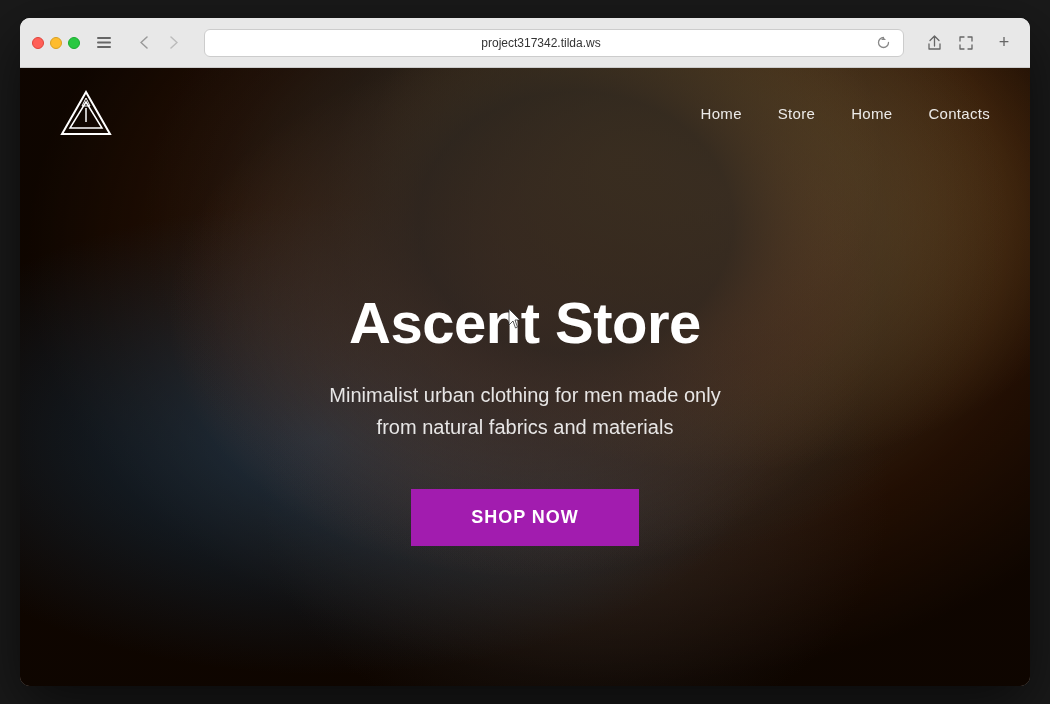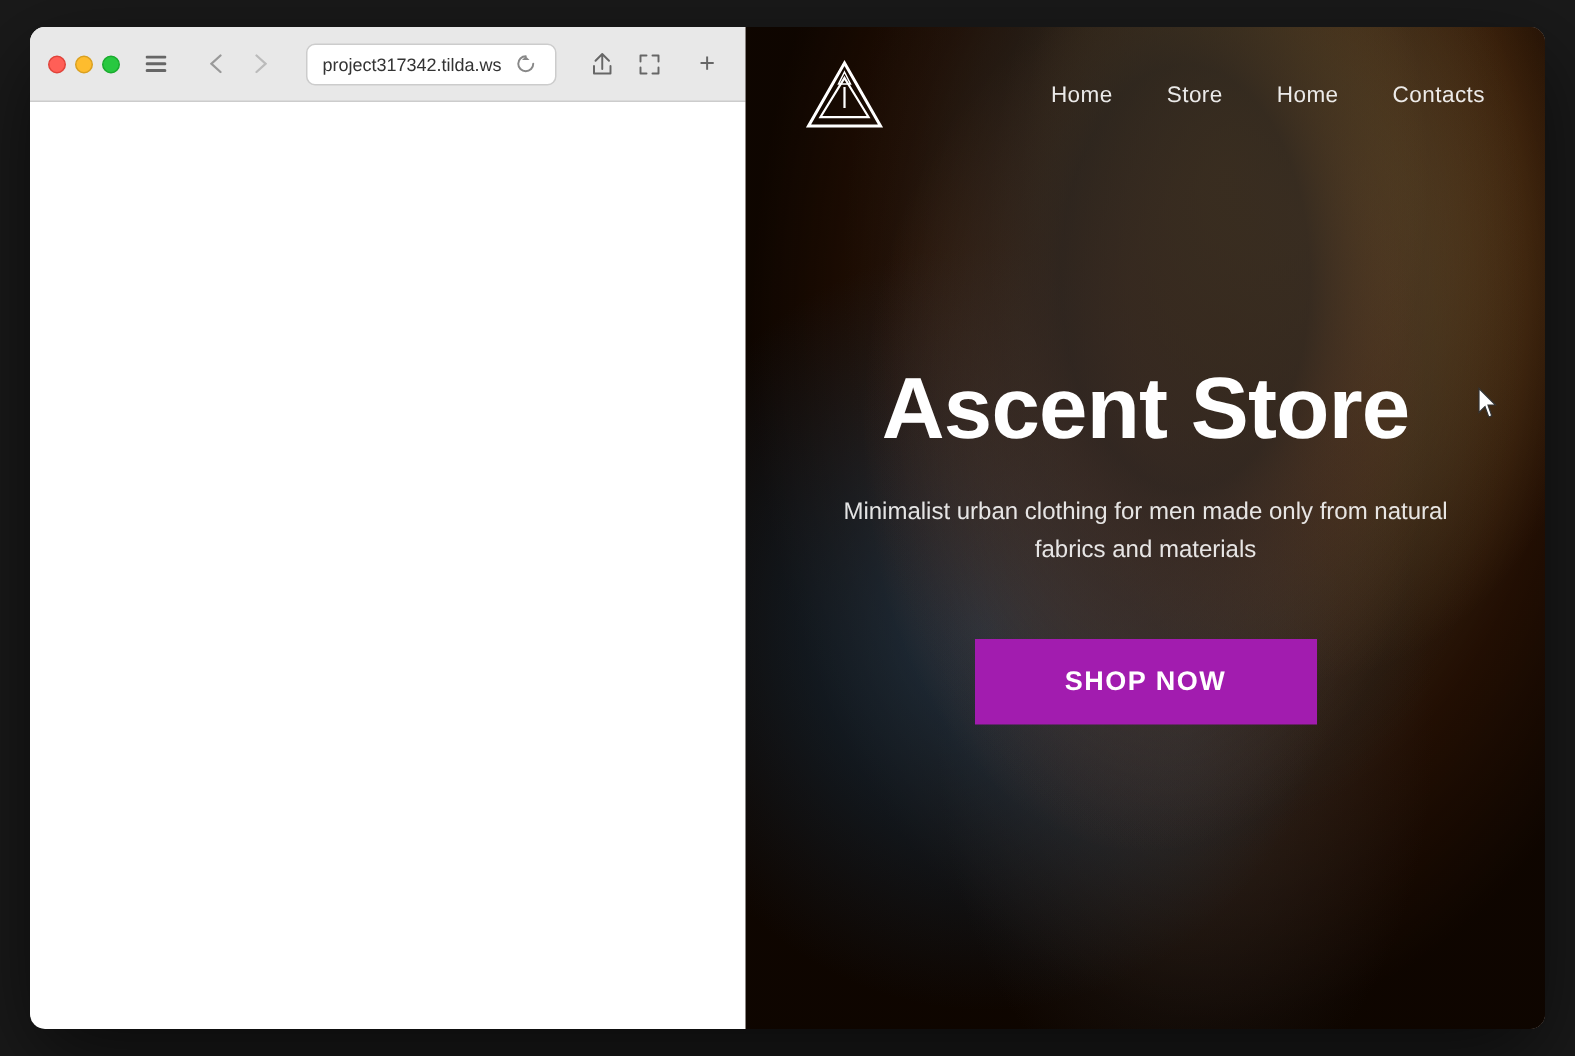--- a/index.html
+++ b/index.html
@@ -13,21 +13,21 @@
       font-family: -apple-system, BlinkMacSystemFont, 'Helvetica Neue', Arial, sans-serif;
     }
 
     .browser-window {
       width: 1010px;
       height: 668px;
       border-radius: 10px;
       overflow: hidden;
       box-shadow: 0 20px 60px rgba(0,0,0,0.6);
       display: flex;
-      flex-direction: row;
+      flex-direction: column;
       background: #fff;
       justify-content: center;
     }
 
     
     .browser-chrome {
       background: #e8e8e8;
       height: 50px;
       display: flex;
       align-items: center;
@@ -243,21 +243,21 @@
       font-size: 58px;
       font-weight: 700;
       color: #fff;
       letter-spacing: -0.5px;
       margin-bottom: 24px;
       line-height: 1.1;
       margin-top: 31px;
     }
 
     .hero-subtitle {
-      font-size: 16px;
+      font-size: 20px;
       color: rgba(255,255,255,0.88);
       line-height: 1.6;
       max-width: 420px;
       margin-bottom: 46px;
       font-weight: 300;
     }
 
     .shop-btn {
       background: #a21caf;
       color: #fff;

